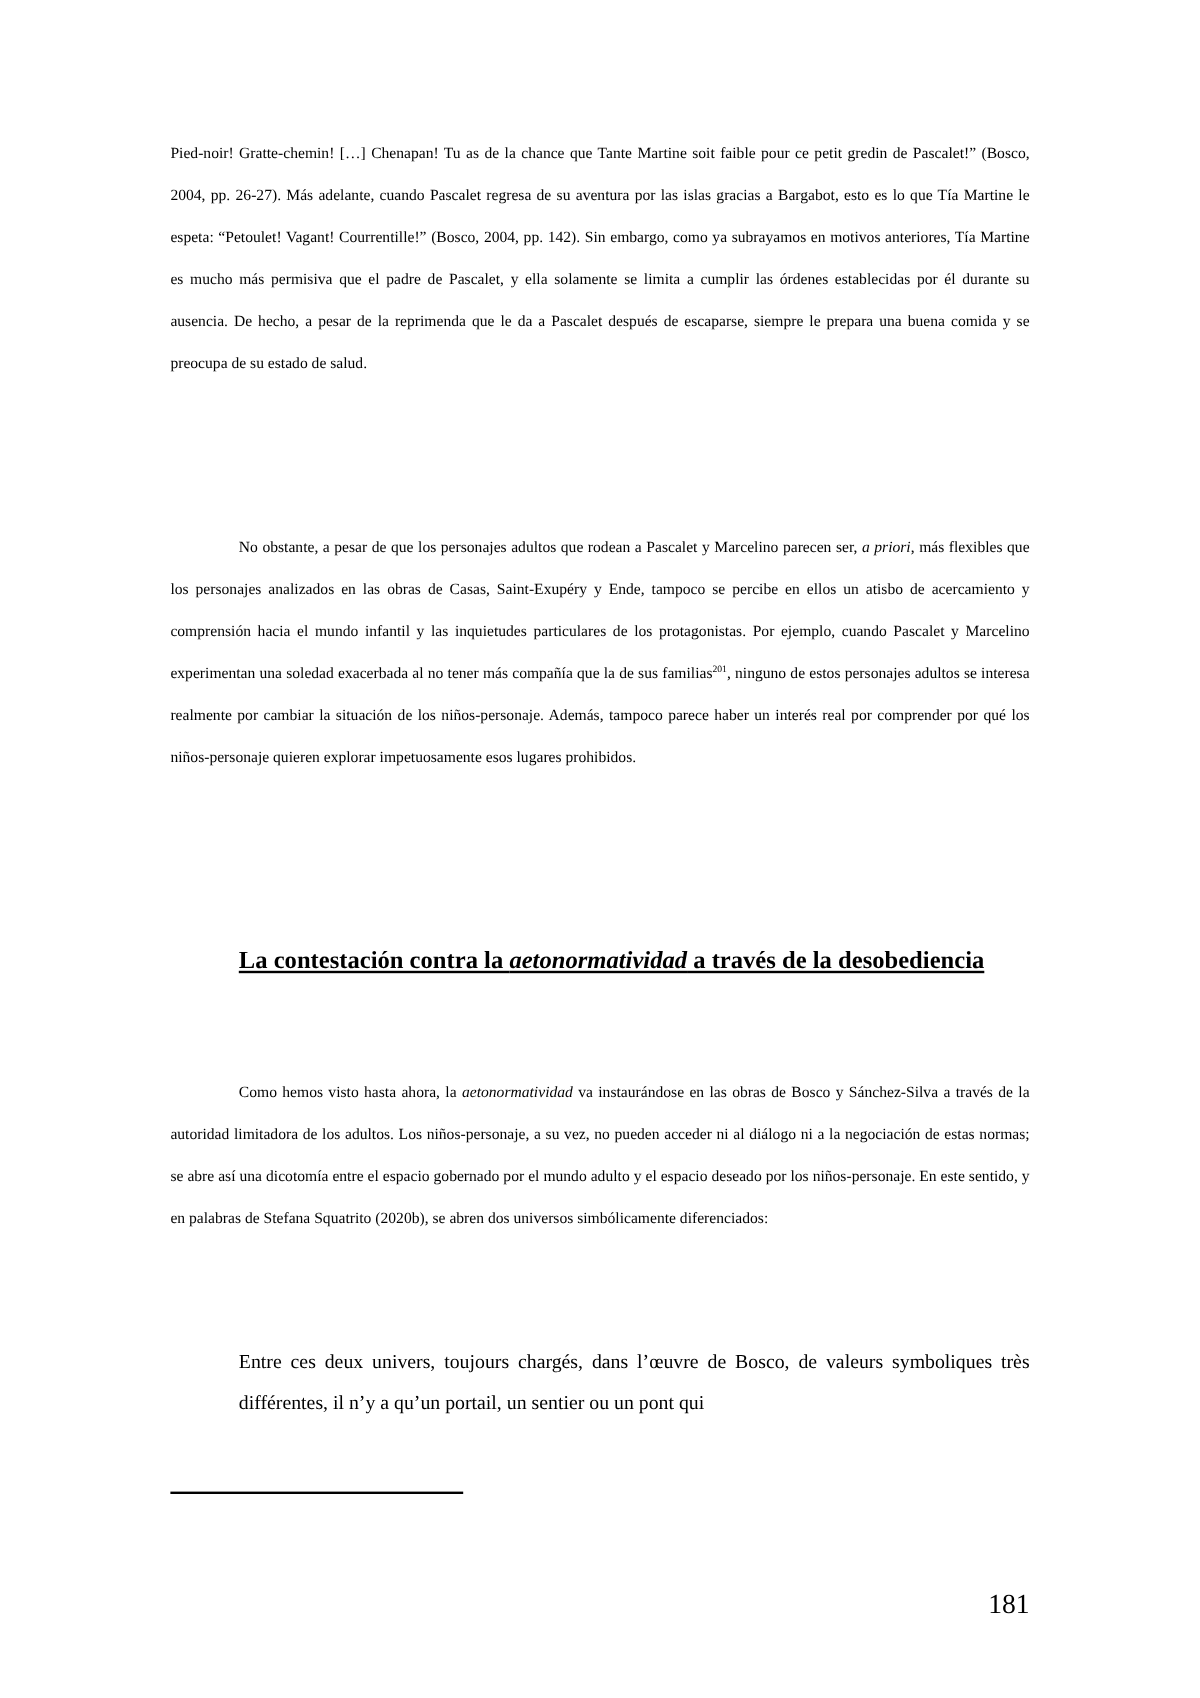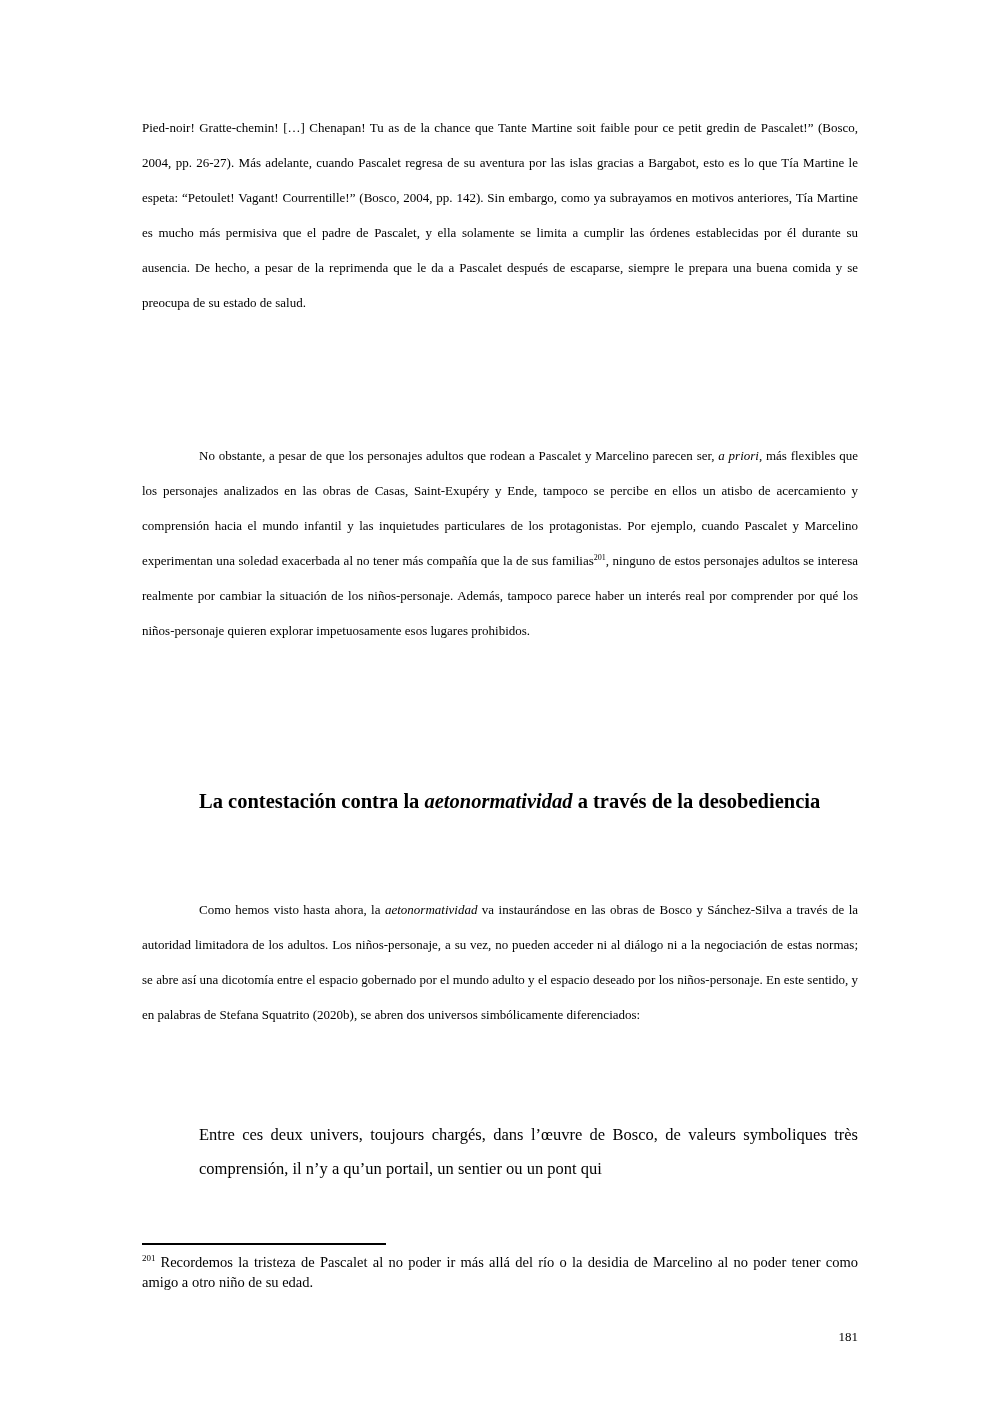--- a/index.html
+++ b/index.html
@@ -31,20 +31,21 @@
   }
   .section-heading {
     position: absolute;
     left: 199px;
     width: 659px;
     font-size: 20.5px;
     line-height: 31px;
     font-weight: bold;
     text-align: left;
     margin: 0;
+    text-decoration: underline;
   }
   .block-quote {
     position: absolute;
     left: 199px;
     width: 659px;
     font-size: 16.5px;
     line-height: 34px;
     text-align: justify;
     margin: 0;
   }
@@ -73,21 +74,21 @@
     margin: 0;
   }
   .footnote-text sup.fn-ref {
     margin-right: 5px;
   }
   .page-number {
     position: absolute;
     left: 142px;
     width: 716px;
     top: 1326px;
-    font-size: 13px;
+    font-size: 23px;
     line-height: 22px;
     text-align: right;
   }
   em { font-style: italic; }
 </style>
 </head>
 <body>
 
 <div>
 
@@ -101,25 +102,22 @@
 
   <h2 class="section-heading" style="top:786px">
     <span>La contestación contra la </span><em>aetonormatividad</em><span> a través de la desobediencia</span>
   </h2>
 
   <p class="block body-para indent-first" style="top:892px">
     <span>Como hemos visto hasta ahora, la </span><em>aetonormatividad</em><span> va instaurándose en las obras de Bosco y Sánchez-Silva a través de la autoridad limitadora de los adultos. Los niños-personaje, a su vez, no pueden acceder ni al diálogo ni a la negociación de estas normas; se abre así una dicotomía entre el espacio gobernado por el mundo adulto y el espacio deseado por los niños-personaje. En este sentido, y en palabras de Stefana Squatrito (2020b), se abren dos universos simbólicamente diferenciados:</span>
   </p>
 
   <p class="block-quote" style="top:1118px">
-    <span>Entre ces deux univers, toujours chargés, dans l’œuvre de Bosco, de valeurs symboliques très comprensión, il n’y a qu’un portail, un sentier ou un pont qui</span>
+    <span>Entre ces deux univers, toujours chargés, dans l’œuvre de Bosco, de valeurs symboliques très différentes, il n’y a qu’un portail, un sentier ou un pont qui</span>
   </p>
 
   <div class="footnote-area">
     <div class="footnote-separator"></div>
-    <p class="footnote-text">
-      <sup class="fn-ref">201</sup><span>Recordemos la tristeza de Pascalet al no poder ir más allá del río o la desidia de Marcelino al no poder tener como amigo a otro niño de su edad.</span>
-    </p>
   </div>
 
   <div class="page-number">181</div>
 
 </div>
 
 </body></html>

